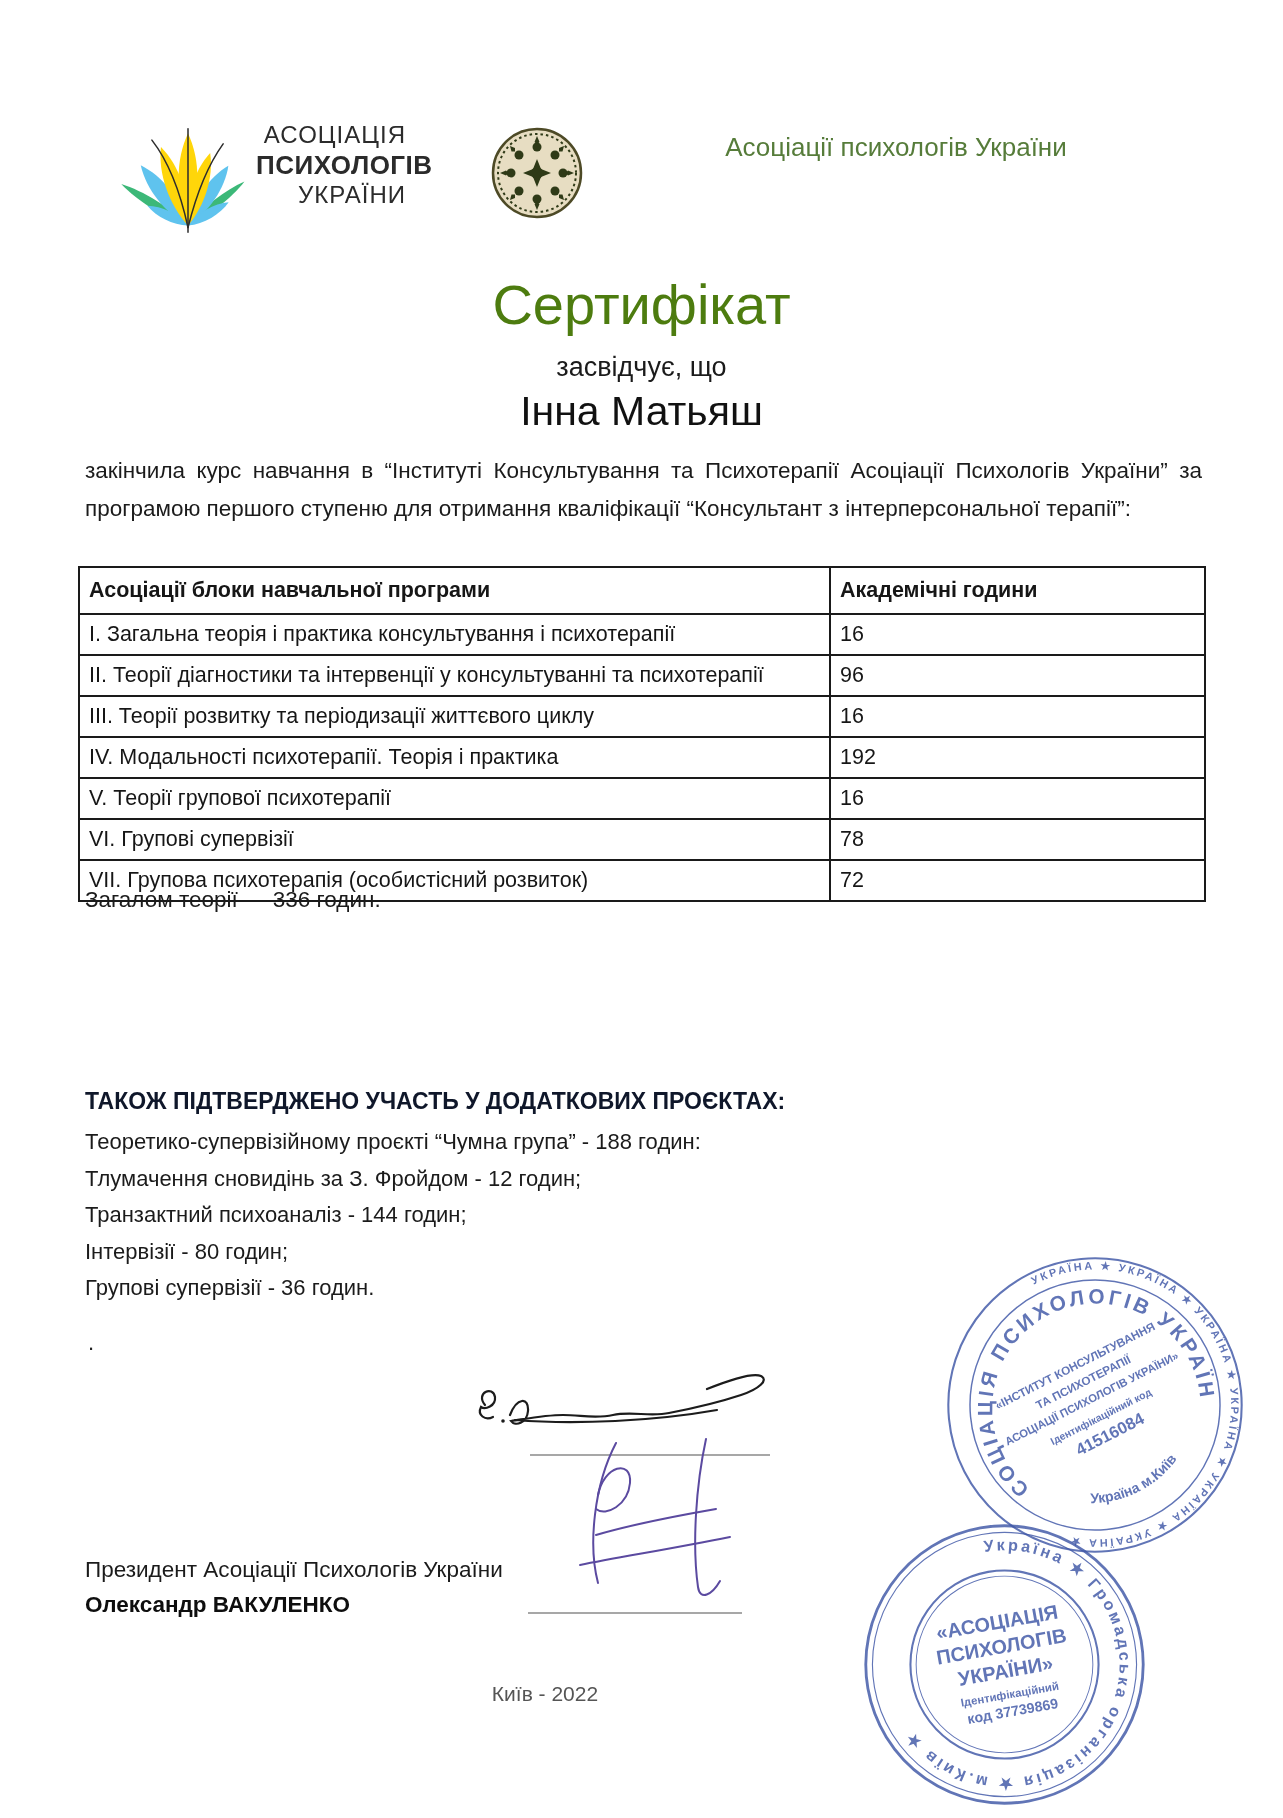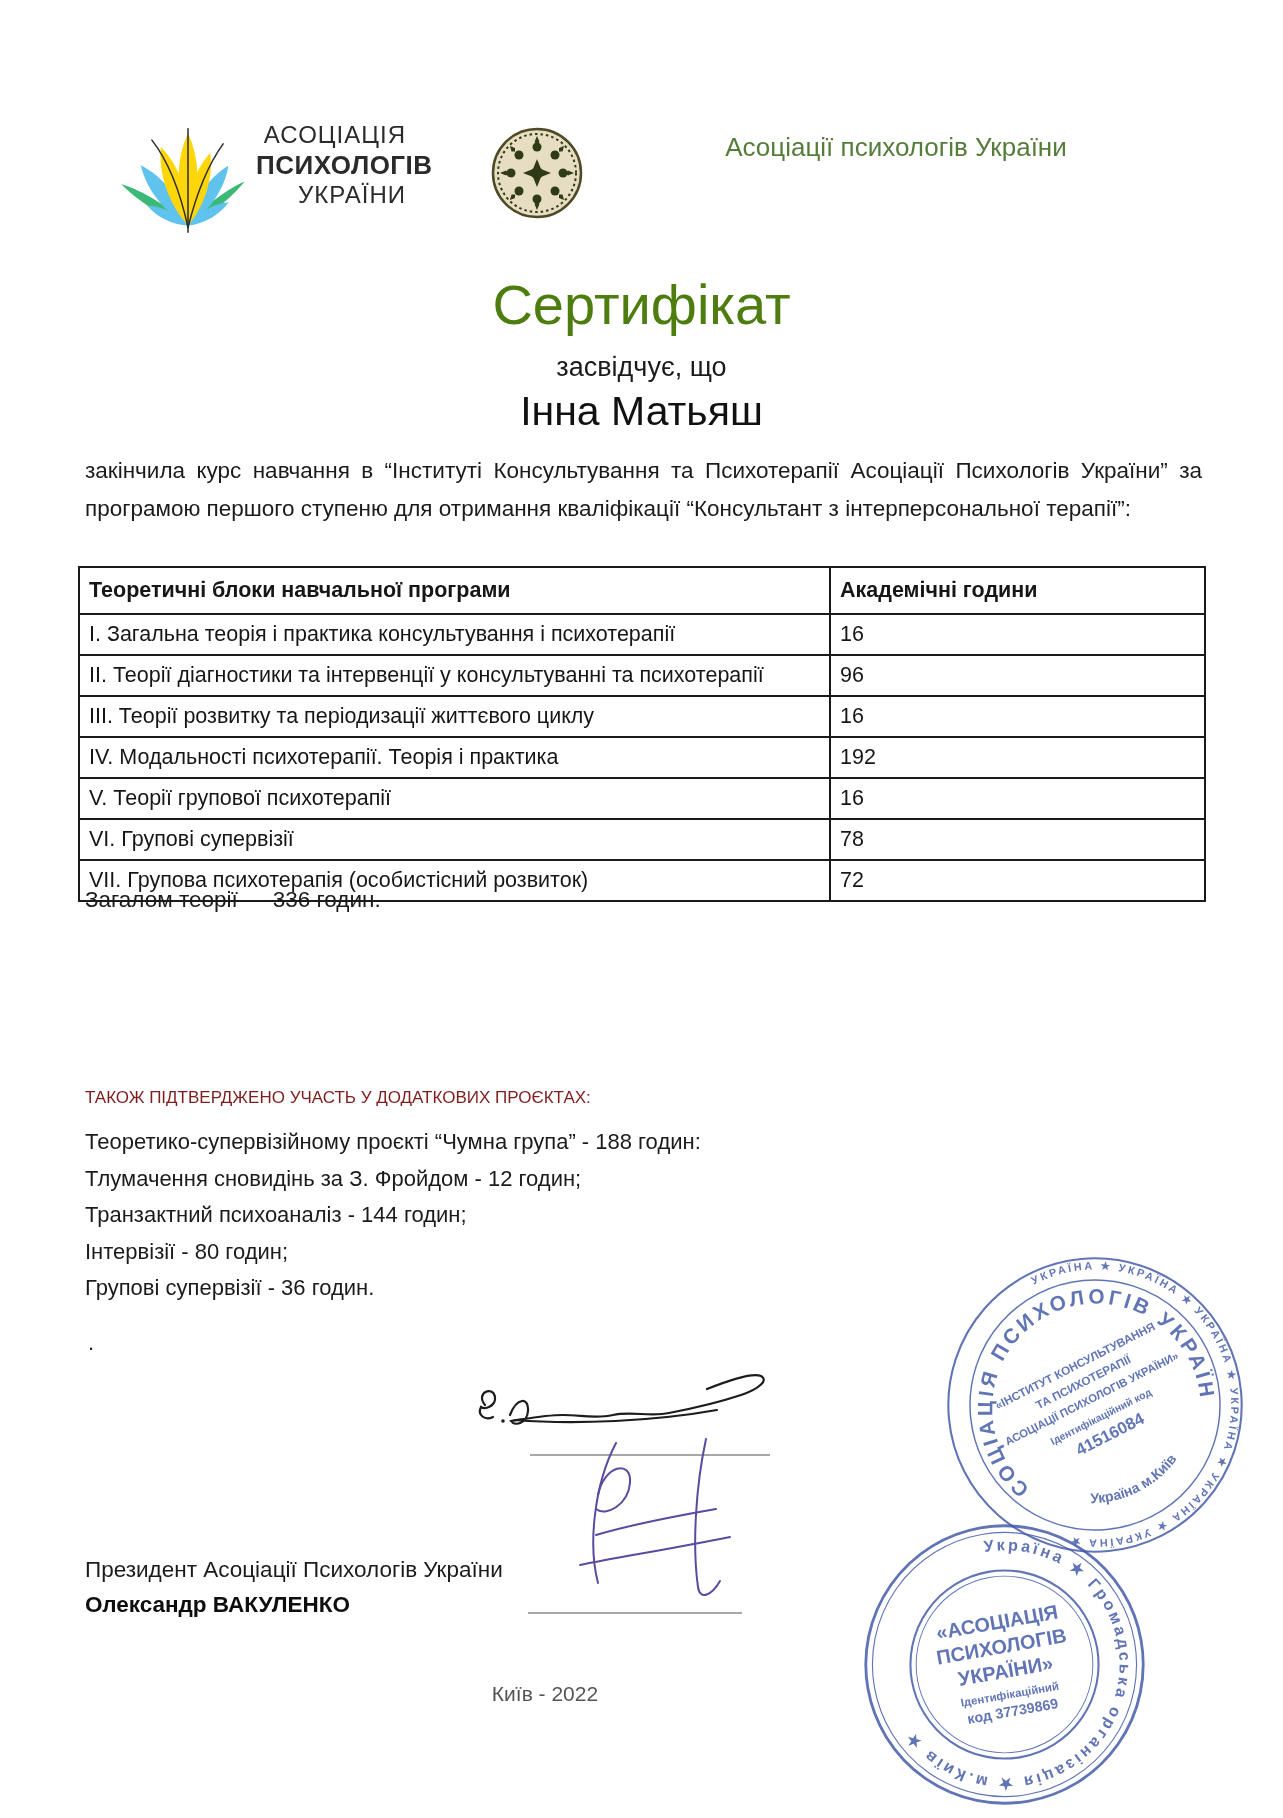--- a/index.html
+++ b/index.html
@@ -23,21 +23,21 @@
   .body-par{width:1117px;font-size:22.5px;line-height:38px;text-align:justify;color:#1b1b1b;}
   
   table.hours{border-collapse:collapse;width:1128px;table-layout:fixed;}
   table.hours th,table.hours td{
     border:2px solid #1a1a1a;font-size:21.5px;padding:7px 10px 7px 9px;
     text-align:left;vertical-align:middle;color:#161616;
   }
   table.hours th{font-weight:bold;padding-top:10px;padding-bottom:10px;}
   .col-hours{width:375px;}
   .total-line{font-size:22.5px;color:#1b1b1b;}
-  .add-heading{font-size:17px;font-weight:normal;color:#7f1d1d;}
+  .add-heading{font-size:23px;font-weight:bold;color:#0f172a;}
   .add-item{font-size:22px;line-height:36.5px;color:#1b1b1b;}
   .stray{font-size:22px;color:#222;}
   .sig-block{font-size:22.5px;line-height:35px;color:#1b1b1b;}
   .sig-block .nm{font-weight:bold;color:#0e0e0e;}
   .footer{width:1090px;text-align:center;font-size:21px;color:#555;margin-top:24px;}
   
   .stamp{opacity:.82;}
   .stamp text{fill:#3f57a7;font-family:"Liberation Sans",sans-serif;}
   svg{display:block;}
 </style>
@@ -117,21 +117,21 @@
 
   <div class="abs body-par" style="left:85px;top:452px;">закінчила курс навчання в “Інституті Консультування та Психотерапії Асоціації Психологів України” за програмою першого ступеню для отримання кваліфікації “Консультант з інтерперсональної терапії”:</div>
 
   <table class="hours abs" style="left:78px;top:566px;">
     <colgroup>
         <col>
         <col class="col-hours">
       </colgroup>
     <tbody>
         <tr>
-      <th>Теоретичні блоки навчальної програми</th>
+      <th>Асоціації блоки навчальної програми</th>
       <th>Академічні години</th>
     </tr>
     <tr>
       <td>I. Загальна теорія і практика консультування і психотерапії</td>
       <td>16</td>
     </tr>
     <tr>
       <td>II. Теорії діагностики та інтервенції у консультуванні та психотерапії</td>
       <td>96</td>
     </tr>

